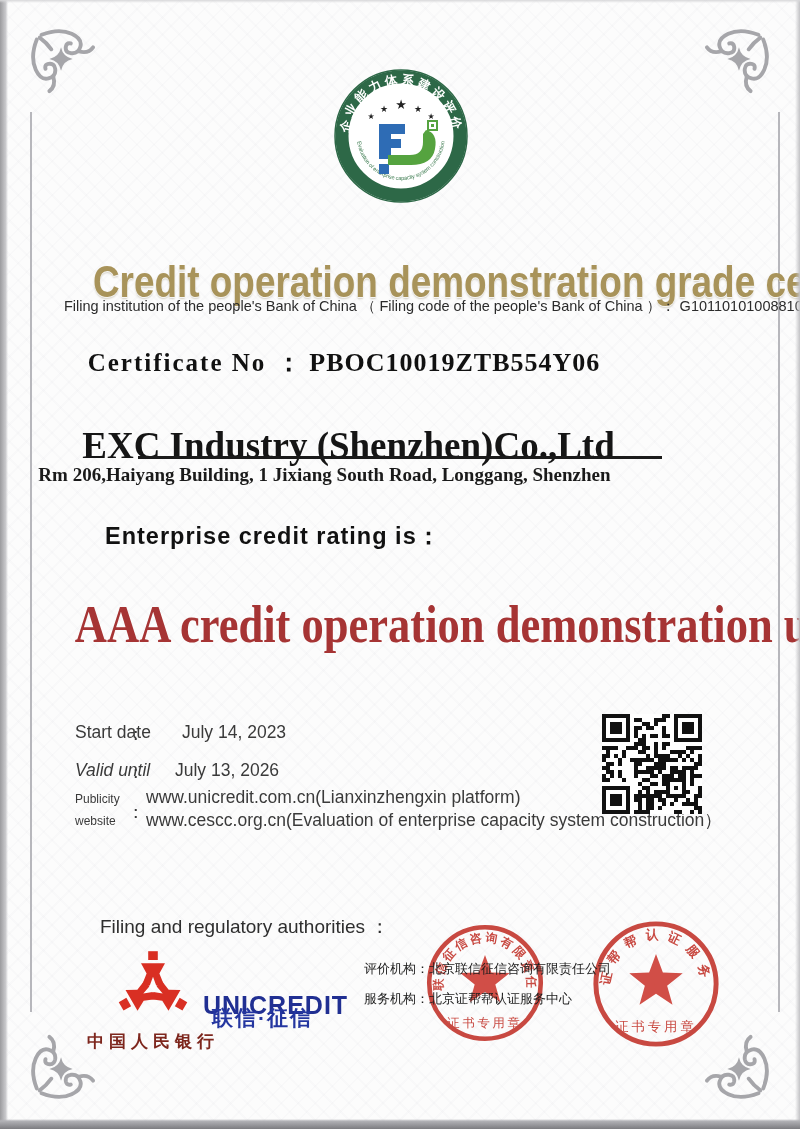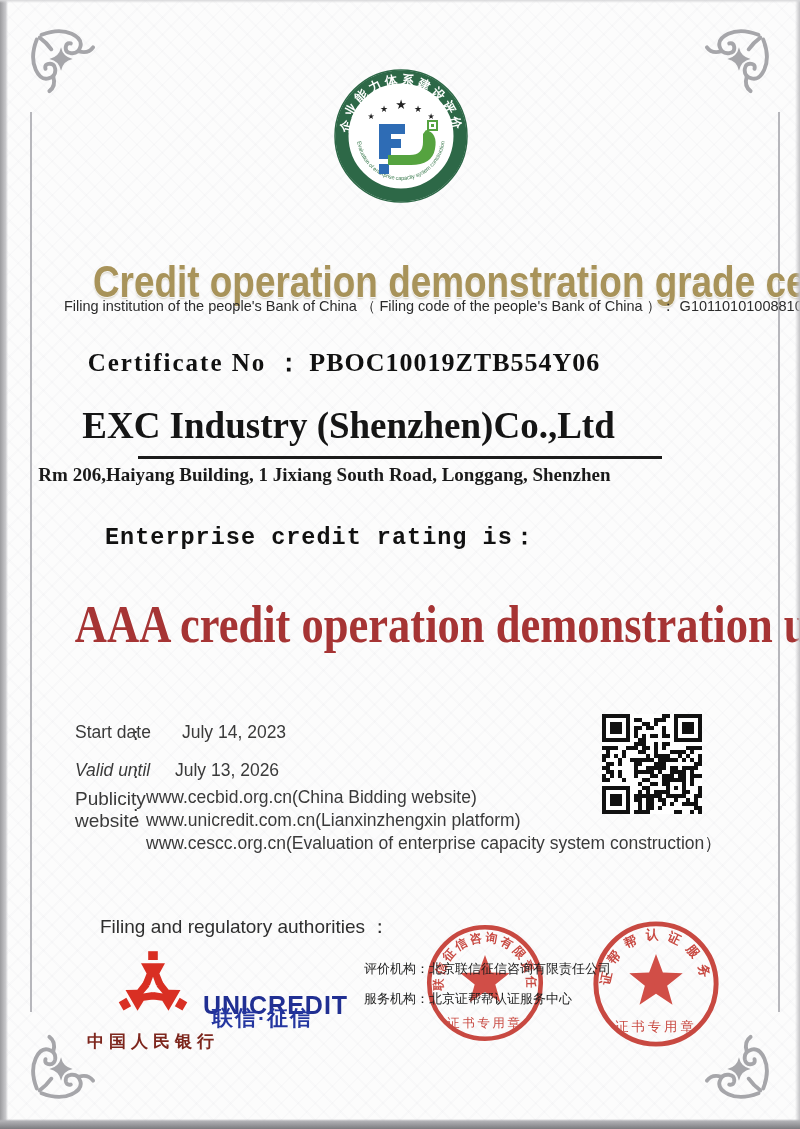--- a/index.html
+++ b/index.html
@@ -28,37 +28,37 @@
     font-size:45px;font-weight:bold;color:#a8935a;white-space:nowrap;
     text-shadow:0 1px 0 rgba(255,255,255,.8),0 2px 2px rgba(90,75,30,.25);}
   .title>span{display:inline-block;transform:scaleX(.82);transform-origin:center;}
   .subtitle{left:0;top:297px;width:800px;text-align:center;z-index:1;
     font-size:14.5px;color:#2b2b2b;white-space:nowrap;padding-left:45px;}
   .certno{left:0;top:346px;width:688px;text-align:center;z-index:1;
     font-family:"Liberation Serif",serif;font-weight:bold;color:#111;}
   .certno .lbl{font-size:25px;letter-spacing:2px;}
   .certno .col{font-size:25px;margin:0 8px 0 10px;}
   .certno .val{font-size:26px;letter-spacing:1px;}
-  .company{left:0;top:404px;width:697px;text-align:center;z-index:1;
+  .company{left:0;top:424px;width:697px;text-align:center;z-index:1;
     font-family:"Liberation Serif",serif;font-weight:bold;font-size:37px;color:#151515;}
   .rule{left:138px;top:456px;width:524px;height:3px;background:#1b1b1b;z-index:1;}
   .address{left:0;top:464px;width:649px;text-align:center;z-index:1;
     font-family:"Liberation Serif",serif;font-weight:bold;font-size:19px;color:#1a1a1a;}
-  .rating-label{left:105px;top:520px;z-index:1;font-family:Liberation Mono, monospace;
+  .rating-label{left:105px;top:520px;z-index:1;font-family:Liberation Sans, sans-serif;
     font-weight:bold;font-size:23.5px;color:#111;letter-spacing:1px;}
   .rating-value{left:0;top:594px;width:800px;text-align:center;z-index:1;
     font-family:"Liberation Serif",serif;font-weight:bold;font-size:53px;
     color:#a63434;white-space:nowrap;}
   .rating-value>span{display:inline-block;transform:scaleX(.84);transform-origin:center;}
   .drow{z-index:1;font-size:17.5px;color:#3a3a3a;white-space:nowrap;}
   .dlabel{left:75px;}
   .dcolon{left:127px;}
   .dvalue{left:146px;}
   .urls{left:146px;top:786px;z-index:1;font-size:17.5px;color:#3a3a3a;line-height:23px;white-space:nowrap;}
-  .weblabel{left:75px;top:788px;z-index:1;font-size:19px;color:#3a3a3a;line-height:22px;}
+  .weblabel{left:75px;top:788px;z-index:1;font-size:12px;color:#3a3a3a;line-height:22px;}
   .qr{left:602px;top:714px;width:100px;height:100px;z-index:1;}
   .authorities{left:100px;top:914px;z-index:1;font-size:19px;color:#2e2e2e;}
   .pboc{left:112px;top:948px;width:82px;height:80px;z-index:1;}
   .pboc-name{left:78px;top:1030px;width:150px;text-align:center;z-index:1;
     font-family:"Liberation Serif",serif;font-size:17px;font-weight:bold;
     color:#7d261d;letter-spacing:5px;white-space:nowrap;}
   .uni-en{left:203px;top:977px;z-index:1;font-size:25px;font-weight:bold;
     color:#202f92;letter-spacing:1px;margin-top:14px;}
   .uni-cn{left:212px;top:1004px;z-index:1;font-size:21px;font-weight:bold;
     color:#2436a0;letter-spacing:2px;}
@@ -170,21 +170,20 @@
 <div class="abs drow dlabel" style="top:760px;font-style:italic;">Valid until</div>
 <div class="abs drow dcolon" style="top:760px;">：</div>
 <div class="abs drow dvalue" style="top:760px;margin-left:29px;">July 13, 2026</div>
 
 <div class="abs weblabel">
   <div>Publicity</div>
   <div>website</div>
 </div>
 <div class="abs drow dcolon" style="top:800px;">：</div>
 <div class="abs urls">
-  <div>www.cecbid.org.cn(China Bidding website)</div>
   <div>www.unicredit.com.cn(Lianxinzhengxin platform)</div>
   <div>www.cescc.org.cn(Evaluation of enterprise capacity system construction）</div>
 </div>
 
 <div class="abs qr">
   <svg viewBox="0 0 100 100" width="100" height="100">
     <rect x="0" y="0" width="100" height="100" fill="#ffffff"></rect>
     <g fill="#111111">
       <rect x="0" y="0" width="28" height="28"></rect>
         <rect x="72" y="0" width="28" height="28"></rect>

